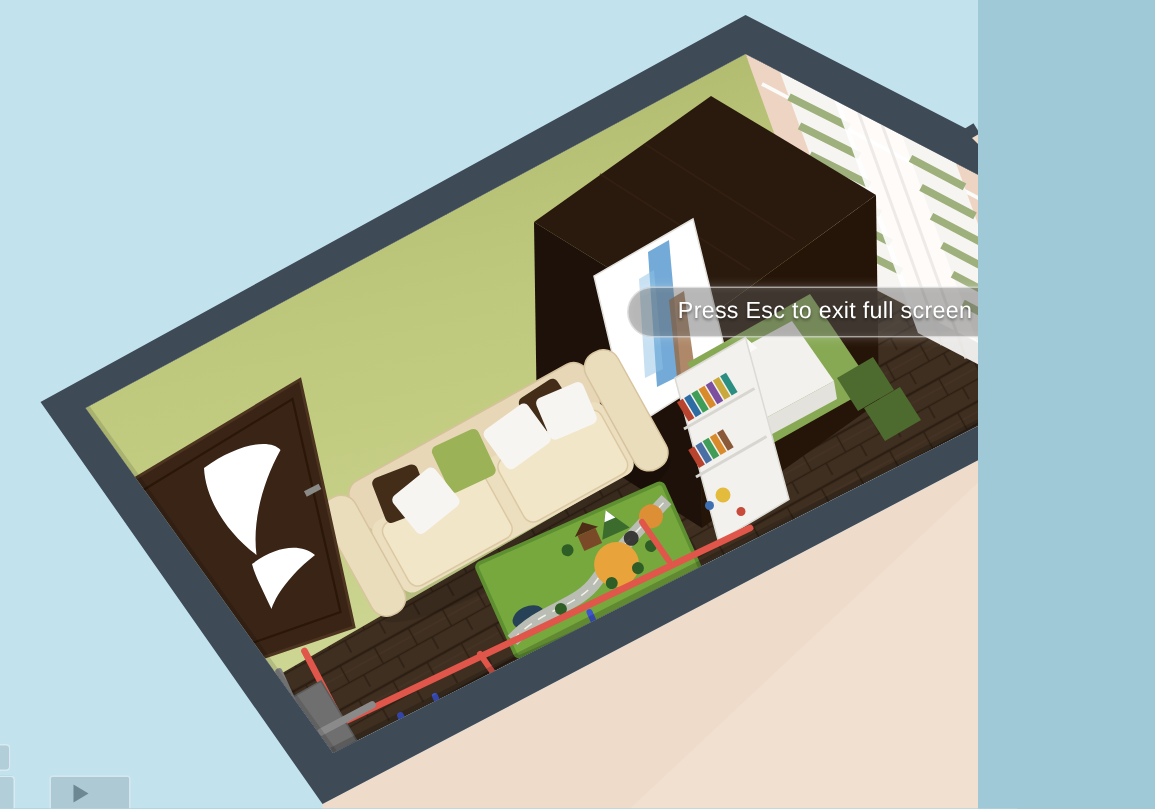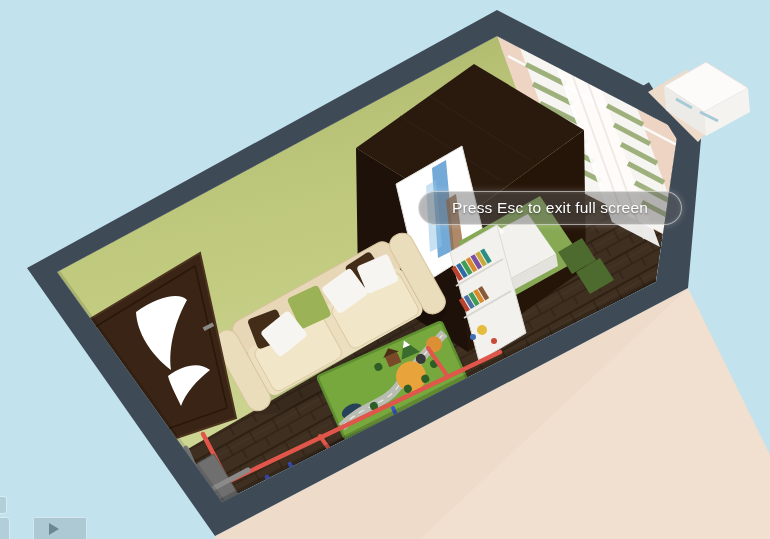--- a/index.html
+++ b/index.html
@@ -1,16 +1,16 @@
 <!DOCTYPE html>
 <html><head>
 <meta charset="utf-8">
 <style>
   html,body{margin:0;padding:0;background:#9fc9d6;}
-  .stage{position:relative;width:770px;height:539px;overflow:hidden;background:#c2e2ee;
+  .stage{position:relative;width:652px;height:539px;overflow:hidden;background:#c2e2ee;
          font-family:"Liberation Sans", sans-serif;}
   svg{position:absolute;left:0;top:0;display:block;}
   .toast{position:absolute;left:418px;top:191px;width:262px;height:32px;
          border-radius:17px;background:rgba(96,96,96,.45);
          border:1px solid rgba(255,255,255,.55);
          box-shadow:0 0 7px rgba(255,255,255,.25), inset 0 0 4px rgba(255,255,255,.15);
          display:flex;align-items:center;justify-content:center;
          color:#fff;font-size:15.5px;letter-spacing:.2px;
          text-shadow:0 1px 2px rgba(0,0,0,.45);}
   .side-tab{position:absolute;background:rgba(160,185,195,.5);

